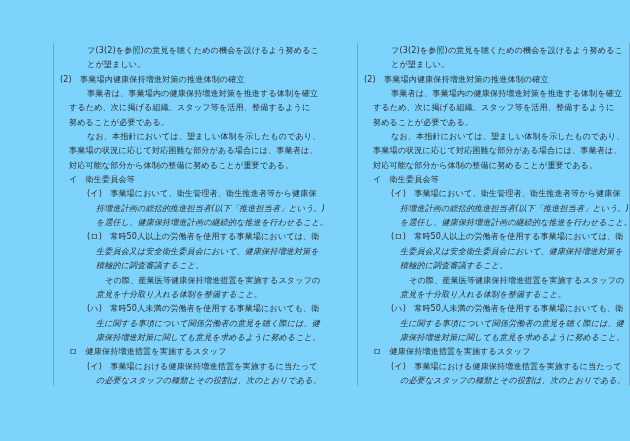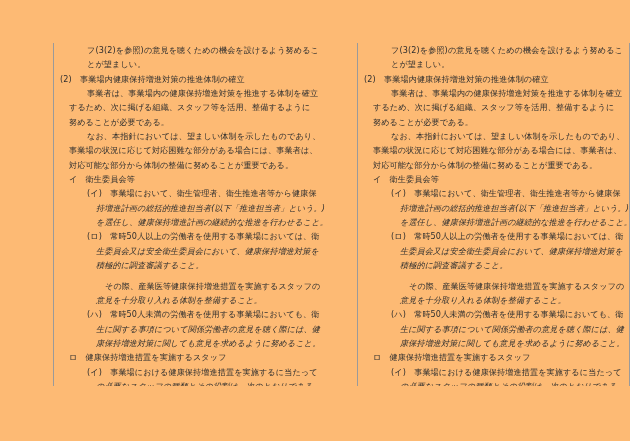--- a/index.html
+++ b/index.html
@@ -11,21 +11,21 @@
     overflow: hidden;
   }
   body {
     font-family: "DejaVu Sans", "Liberation Sans", sans-serif;
     color: #2b2b2b;
   }
   .page {
     position: relative;
     width: 630px;
     height: 441px;
-    background: #fdba74;
+    background: #7dd3fc;
   }
   .columns {
     position: absolute;
     left: 0;
     top: 43px;
     display: flex;
     width: 630px;
   }
   .col {
     position: relative;
@@ -57,21 +57,21 @@
   .ln {
     height: 14.35px;
     white-space: pre;
     overflow: visible;
   }
   
   .i0  { padding-left: 4px; }
   .i2  { padding-left: 13px; }
   .i3  { padding-left: 31px; }
   .i4  { padding-left: 40px; font-style: italic; }
-  .i5  { padding-left: 49px; margin-top: 6px; }
+  .i5  { padding-left: 49px; }
 </style>
 </head>
 <body>
 
 <div class="page">
   <div class="columns">
 
     <div class="col col-left">
       <div class="col-inner txtblock">
           <div class="ln i3">フ(3(2)を参照)の意見を聴くための機会を設けるよう努めるこ</div>

